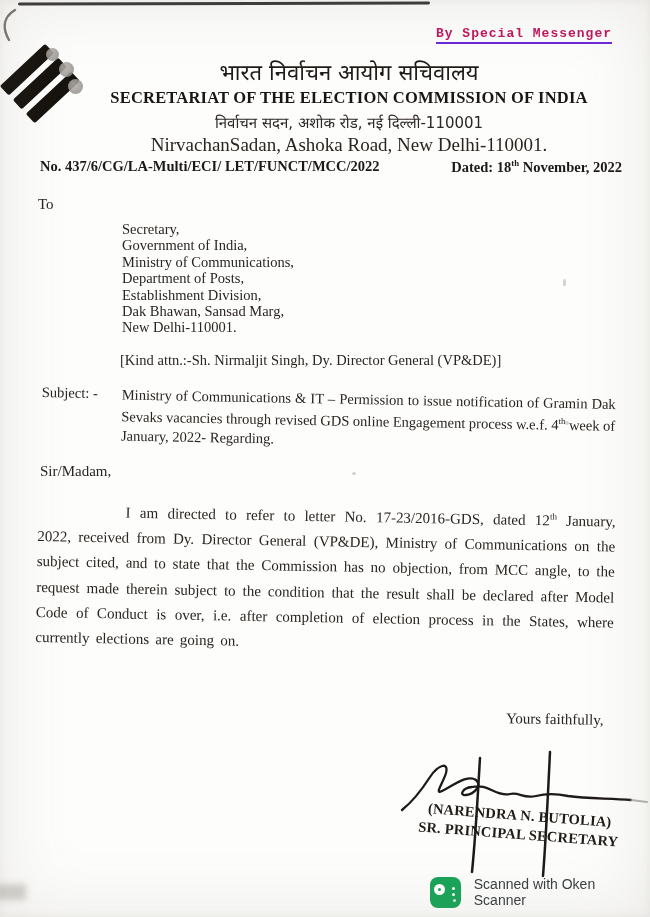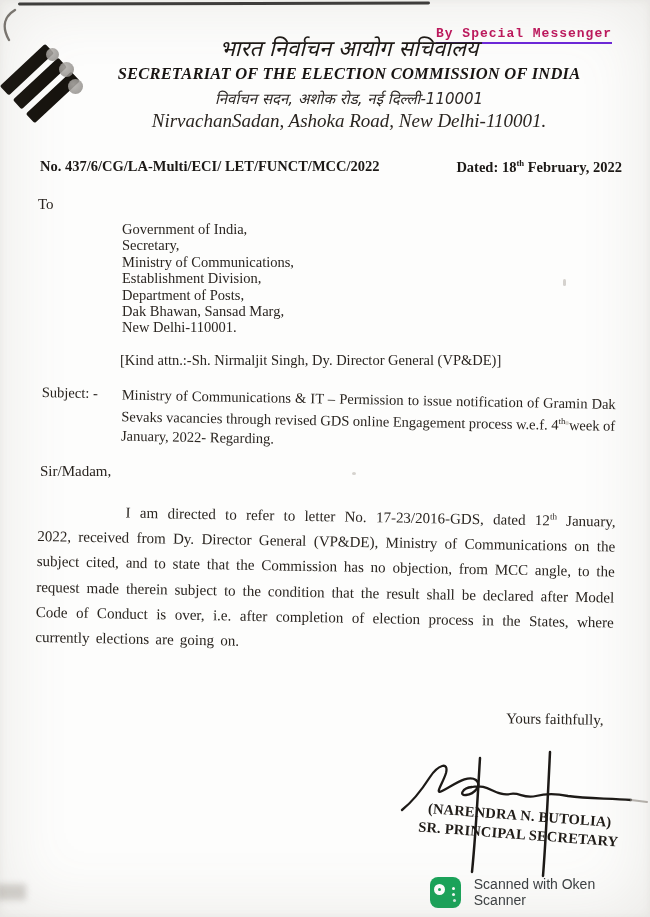--- a/index.html
+++ b/index.html
@@ -31,21 +31,21 @@
   .logo { position:absolute; left:6px; top:40px; width:96px; height:102px; }
   .logo-bars { position:absolute; left:8px; top:16px; width:62px; height:66px;
     transform:rotate(-43deg); }
   .bar { height:13px; background:#17140f; margin-bottom:6px; border-radius:2px; }
   .dot { position:absolute; border-radius:50%; opacity:.85;
     background:radial-gradient(circle at 35% 35%, #b5b2ae, #878480); }
   .dot.d1 { left:40px; top:8px;  width:13px; height:13px; }
   .dot.d2 { left:53px; top:22px; width:15px; height:15px; }
   .dot.d3 { left:62px; top:39px; width:15px; height:15px; }
 
-  .header-block { position:absolute; left:100px; right:52px; top:36px; text-align:center;font-style:italic; }
+  .header-block { position:absolute; left:100px; right:52px; top:60px; text-align:center; }
   .title-hindi { font-family:"DejaVu Sans", sans-serif; font-size:22px; line-height:26px; color:#1e1a17; }
   .title-english { font-size:16.5px; font-weight:bold; letter-spacing:.2px; margin-top:2px; color:#191513; }
   .addr-hindi { font-family:"DejaVu Sans", sans-serif; font-size:15px; margin-top:4px; color:#2c2724; }
   .addr-english { font-size:19px; margin-top:2px; }
 
   .ref-row { position:absolute; left:40px; right:28px; top:158px; display:flex;
     justify-content:space-between; font-weight:bold; font-size:14.5px; color:#1c1916; }
   sup { font-size:60%; vertical-align:super; }
 
   
@@ -107,31 +107,31 @@
 
   <div class="header-block">
     <div class="title-hindi">भारत निर्वाचन आयोग सचिवालय</div>
     <div class="title-english">SECRETARIAT OF THE ELECTION COMMISSION OF INDIA</div>
     <div class="addr-hindi">निर्वाचन सदन, अशोक रोड, नई दिल्ली-110001</div>
     <div class="addr-english">NirvachanSadan, Ashoka Road, New Delhi-110001.</div>
   </div>
 
   <div class="ref-row">
     <span>No. 437/6/CG/LA-Multi/ECI/ LET/FUNCT/MCC/2022</span>
-    <span><span>Dated:  18</span><sup>th</sup><span> February, 2022</span></span>
+    <span><span>Dated:  18</span><sup>th</sup><span> November, 2022</span></span>
   </div>
 
   <div class="to-label">To</div>
 
   <div class="recipient">
+    <div>Secretary,</div>
     <div>Government of India,</div>
-    <div>Secretary,</div>
     <div>Ministry of Communications,</div>
+    <div>Department of Posts,</div>
     <div>Establishment Division,</div>
-    <div>Department of Posts,</div>
     <div>Dak Bhawan, Sansad Marg,</div>
     <div>New Delhi-110001.</div>
   </div>
 
   <div class="kind-attn">[Kind attn.:-Sh. Nirmaljit Singh, Dy. Director General (VP&amp;DE)]</div>
 
   <div class="subject-row">
     <div class="subject-label">Subject: -</div>
     <div class="subject-text"><span>Ministry of Communications &amp; IT – Permission to issue notification of Gramin Dak Sevaks vacancies through revised GDS online Engagement process w.e.f. 4</span><sup>th</sup><span> week of January, 2022-  Regarding.</span></div>
   </div>

